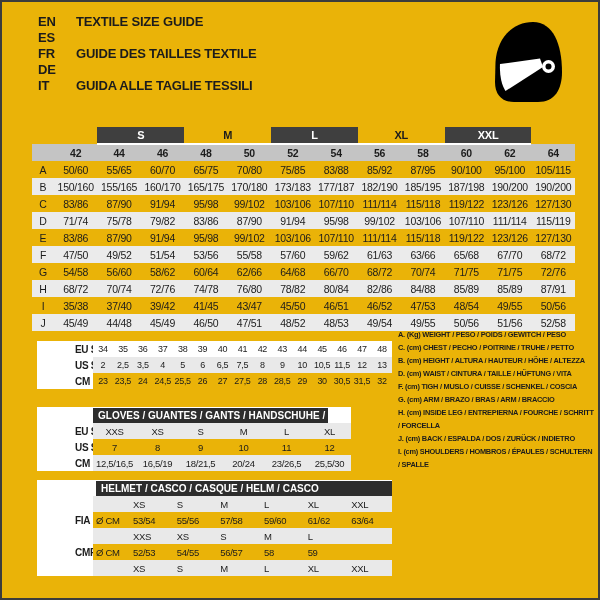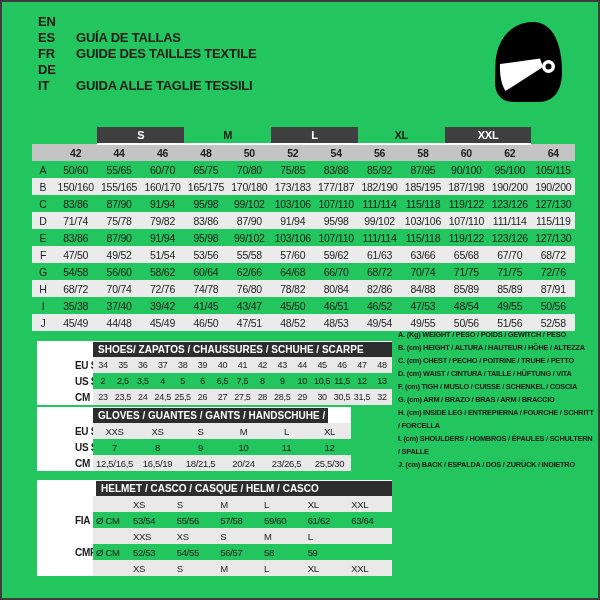--- a/index.html
+++ b/index.html
@@ -1,16 +1,16 @@
 <!DOCTYPE html>
 <html><head>
 <meta charset="utf-8">
 <style>
   html,body{margin:0;padding:0;background:#fff;}
-  .page{position:relative;width:600px;height:600px;background:#22c55e;border:2px solid #3c3c3c;
+  .page{position:relative;width:600px;height:600px;background:#eab308;border:2px solid #3c3c3c;
         box-sizing:border-box;font-family:"Liberation Sans",sans-serif;color:#1c1c1c;overflow:hidden;}
 
   
   .langs{position:absolute;left:36px;top:12px;}
   .lang-row{display:flex;font-weight:bold;font-size:13px;line-height:16px;letter-spacing:-0.2px;}
   .lang-code{width:38px;flex:0 0 38px;}
 
   
   .helmet-ic{position:absolute;left:486px;top:16px;width:80px;height:88px;}
 
@@ -48,24 +48,24 @@
           font-size:7.4px;line-height:13px;letter-spacing:-0.25px;}
 </style>
 </head>
 <body>
 
 <div class="page">
 
   <div class="langs">
     <div class="lang-row">
       <span class="lang-code">EN</span>
+      <span>TEXTILE SIZE GUIDE</span>
     </div>
     <div class="lang-row">
       <span class="lang-code">ES</span>
-      <span>GUÍA DE TALLAS</span>
     </div>
     <div class="lang-row">
       <span class="lang-code">FR</span>
       <span>GUIDE DES TAILLES TEXTILE</span>
     </div>
     <div class="lang-row">
       <span class="lang-code">DE</span>
     </div>
     <div class="lang-row">
       <span class="lang-code">IT</span>
@@ -288,26 +288,20 @@
         <col>
         <col>
         <col>
         <col>
         <col>
         <col>
         <col>
         <col>
       </colgroup>
     <tbody>
-        <tr>
-          <td class="lbl"></td>
-          <td colspan="15">
-            <div class="bar">SHOES/ ZAPATOS / CHAUSSURES / SCHUHE / SCARPE</div>
-          </td>
-        </tr>
         <tr>
           <td class="lbl">EU SIZE</td>
           <td>34</td>
           <td>35</td>
           <td>36</td>
           <td>37</td>
           <td>38</td>
           <td>39</td>
           <td>40</td>
           <td>41</td>
@@ -471,23 +465,23 @@
           <td>M</td>
           <td>L</td>
           <td>XL</td>
           <td>XXL</td>
         </tr>
       </tbody>
   </table>
 
   <div class="legend">
       <div class="legend-item">A. (Kg) WEIGHT / PESO / POIDS / GEWITCH / PESO</div>
+      <div class="legend-item">C. (cm) CHEST / PECHO / POITRINE / TRUHE / PETTO</div>
       <div class="legend-item">B. (cm) HEIGHT / ALTURA / HAUTEUR / HÖHE / ALTEZZA</div>
-      <div class="legend-item">C. (cm) CHEST / PECHO / POITRINE / TRUHE / PETTO</div>
       <div class="legend-item">D. (cm) WAIST / CINTURA / TAILLE / HÜFTUNG / VITA</div>
       <div class="legend-item">F. (cm) TIGH / MUSLO / CUISSE / SCHENKEL / COSCIA</div>
       <div class="legend-item">G. (cm) ARM / BRAZO / BRAS / ARM / BRACCIO</div>
       <div class="legend-item">H. (cm) INSIDE LEG / ENTREPIERNA / FOURCHE / SCHRITT / FORCELLA</div>
+      <div class="legend-item">J. (cm) BACK / ESPALDA / DOS / ZURÜCK / INDIETRO</div>
       <div class="legend-item">I. (cm) SHOULDERS / HOMBROS / ÉPAULES / SCHULTERN / SPALLE</div>
-      <div class="legend-item">J. (cm) BACK / ESPALDA / DOS / ZURÜCK / INDIETRO</div>
     </div>
 
 </div>
 
 </body></html>

